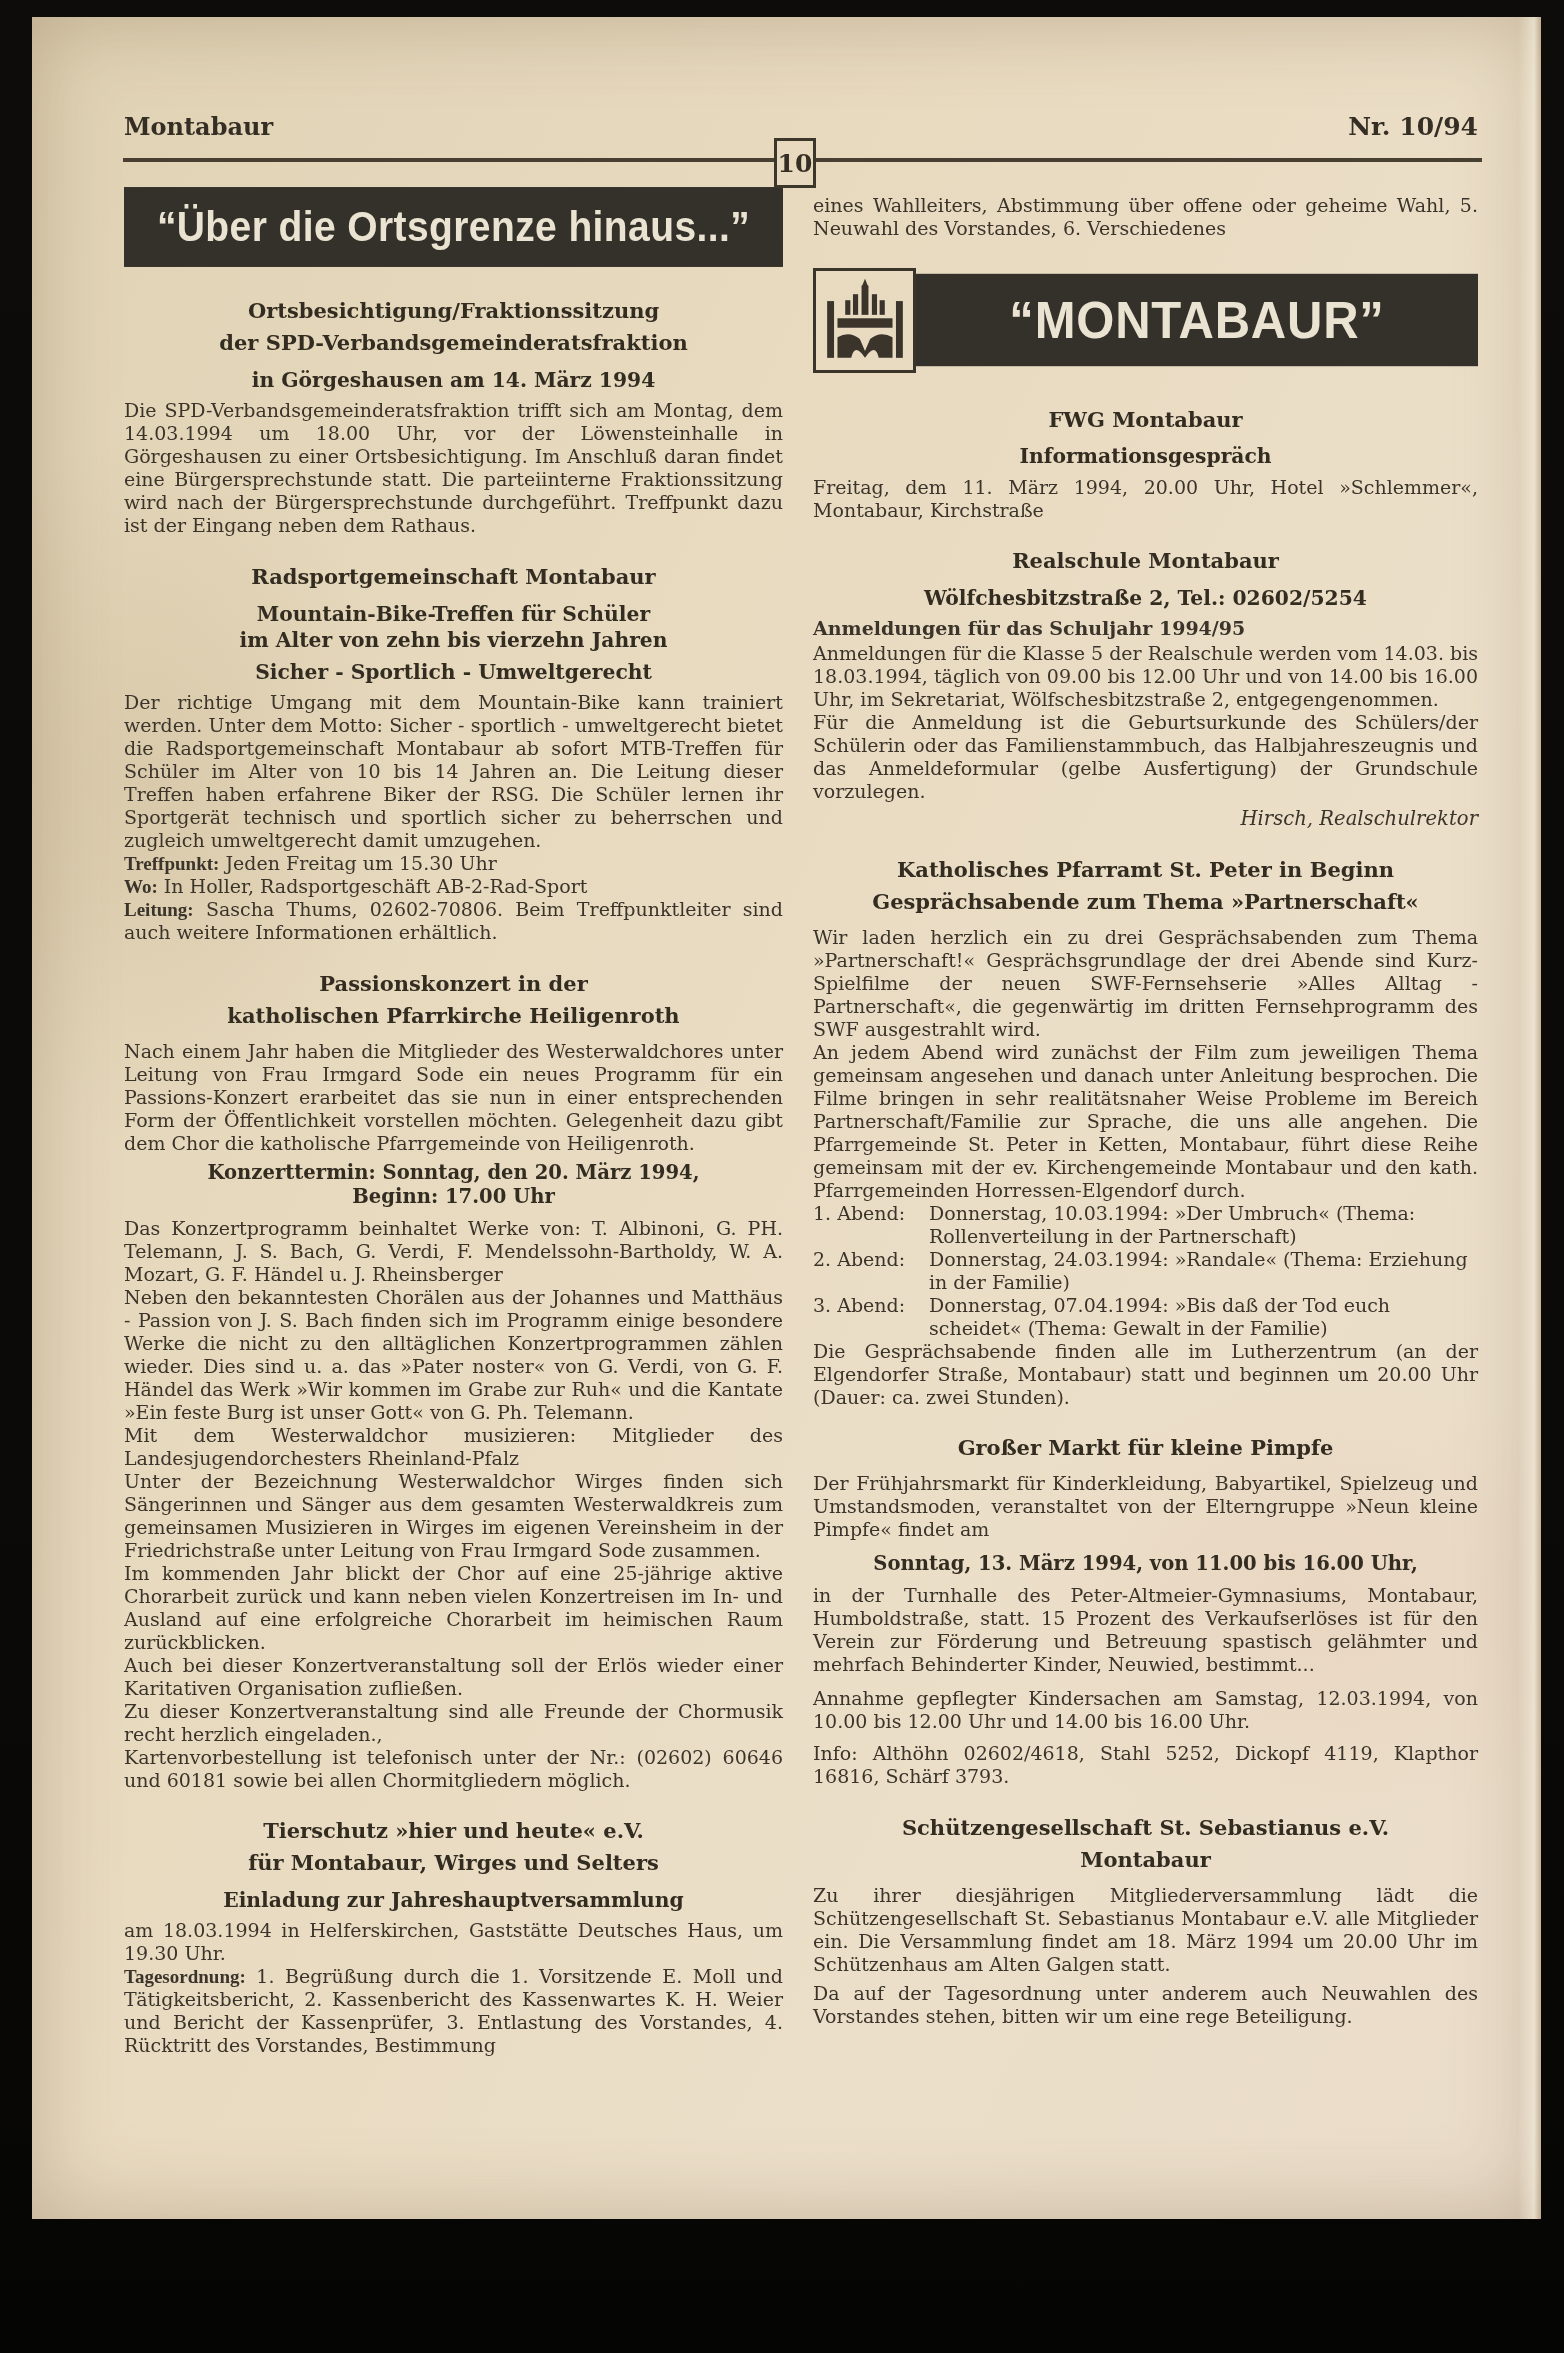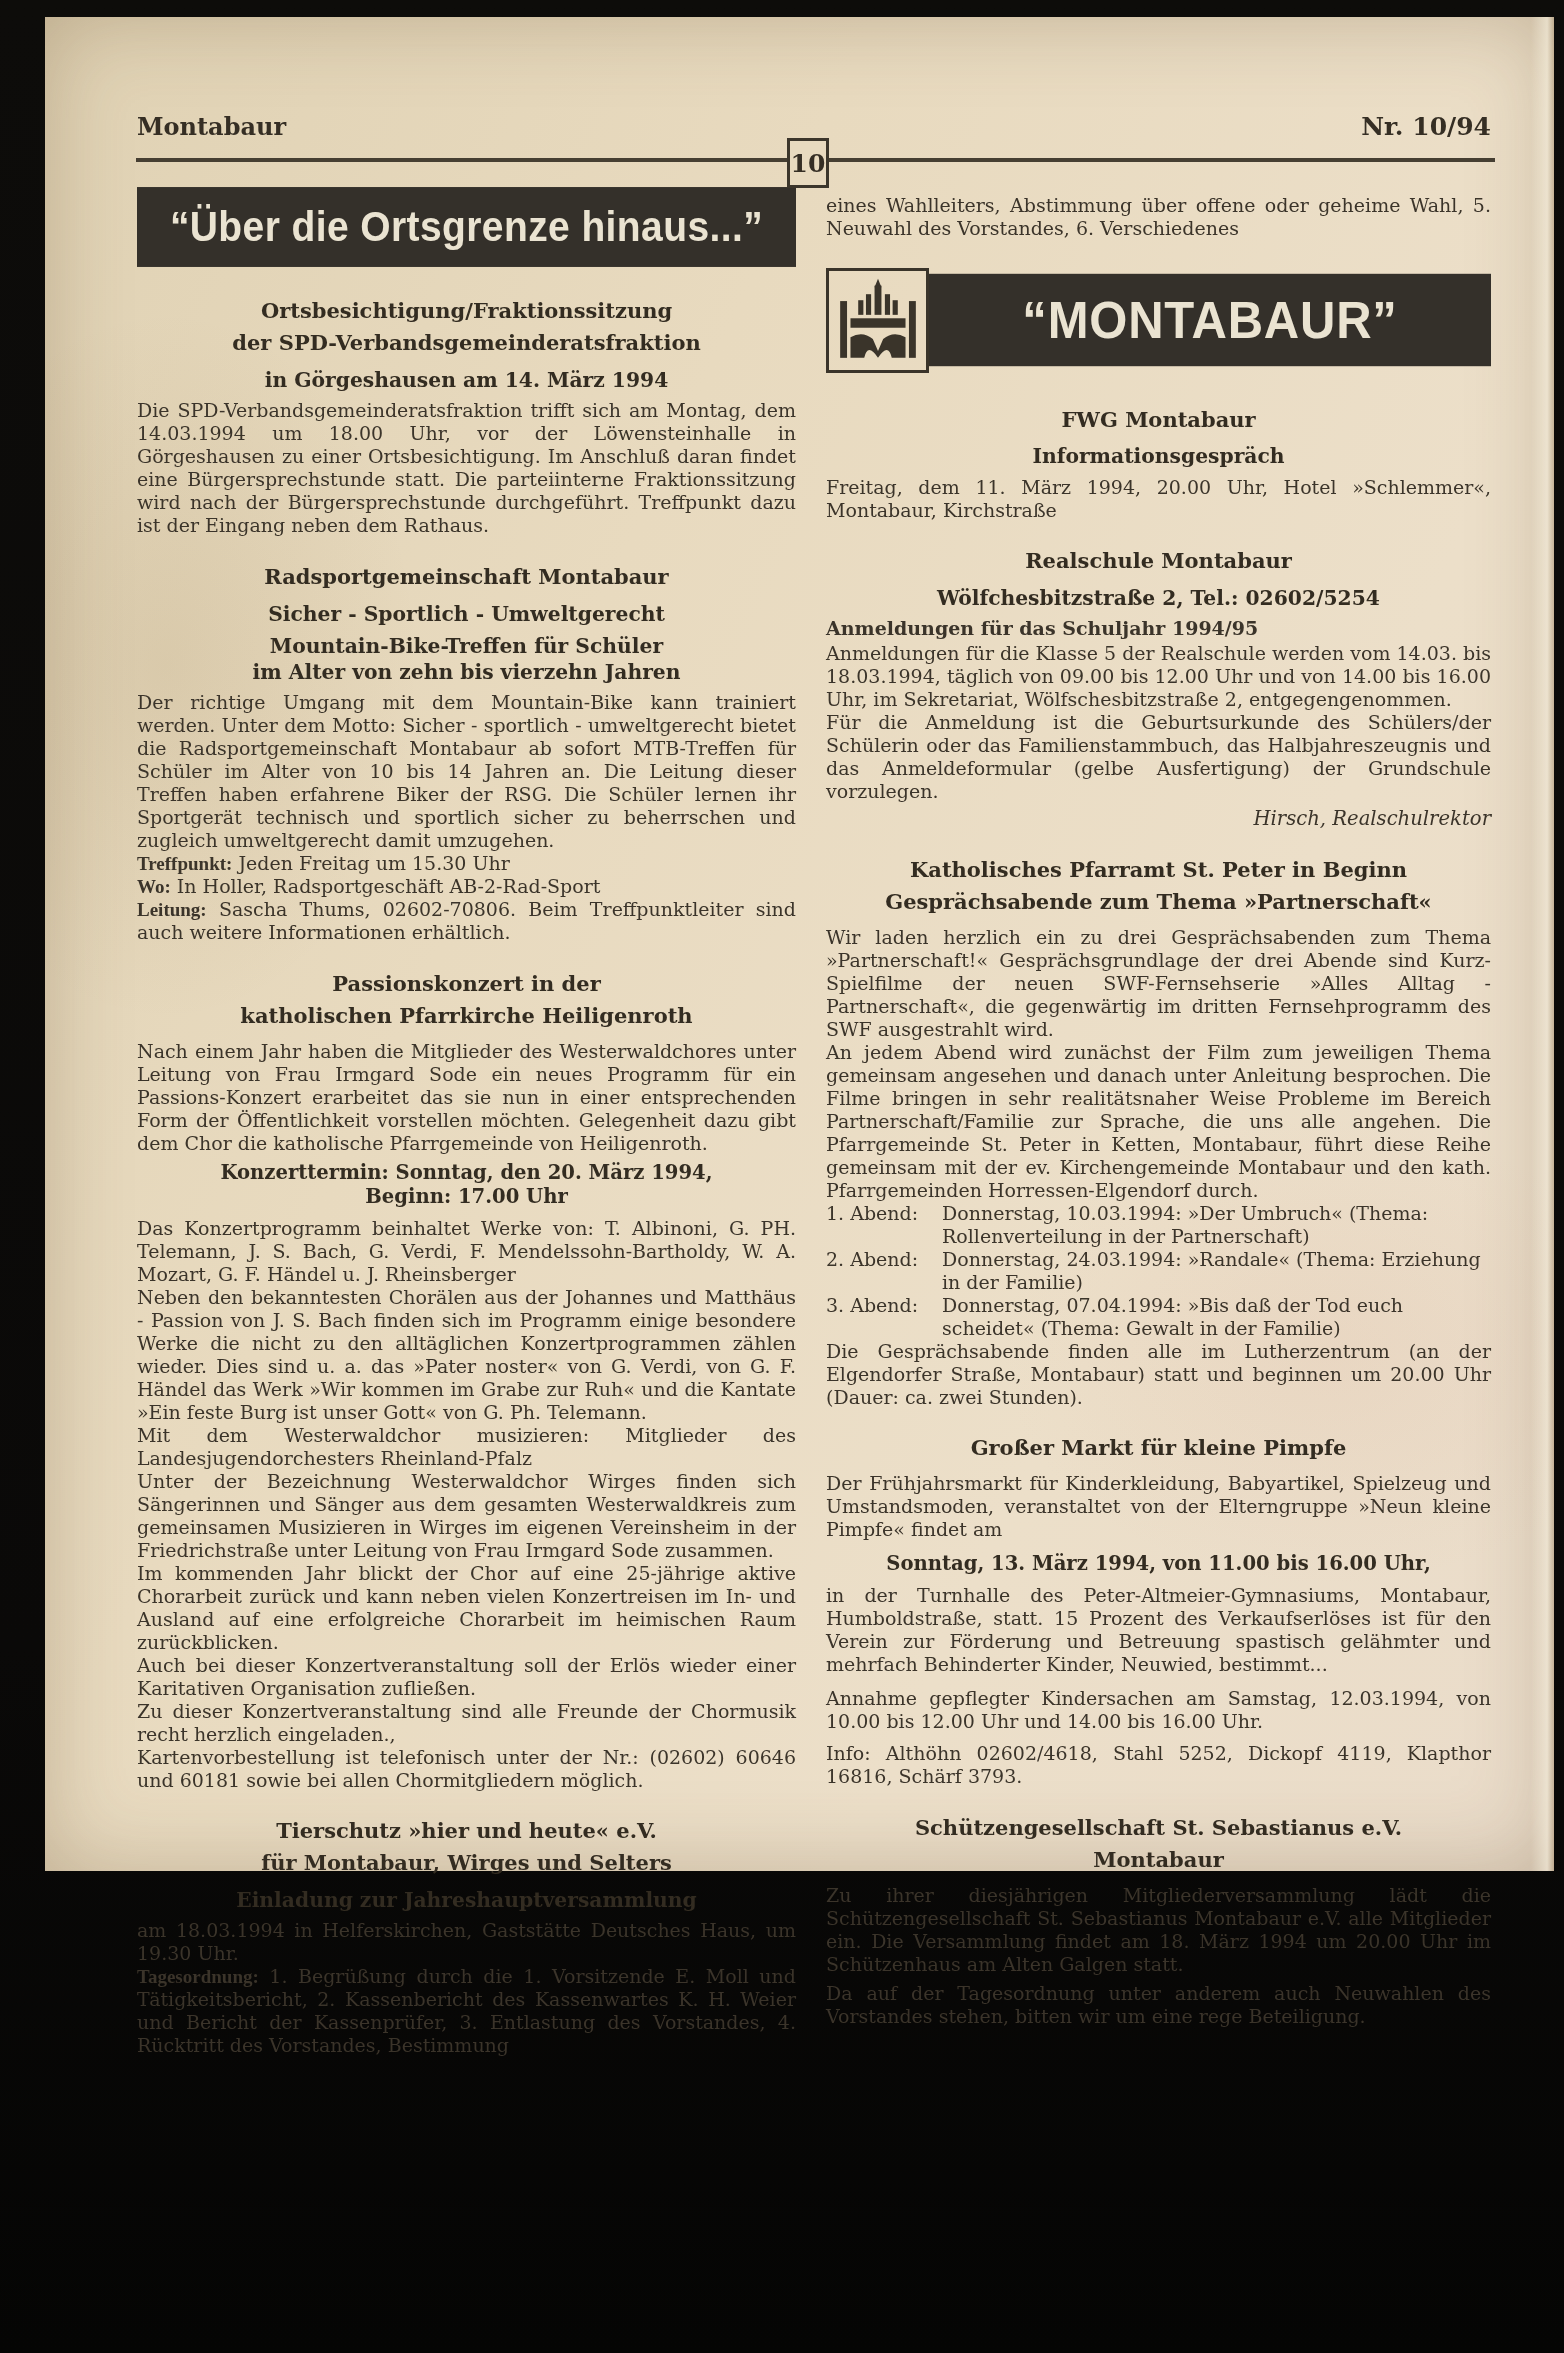--- a/index.html
+++ b/index.html
@@ -3,21 +3,21 @@
 <meta charset="utf-8">
 <style>
   html,body{margin:0;padding:0;}
   body{
     width:1565px;height:2354px;position:relative;overflow:hidden;
     background:#0b0a08;
     font-family:"DejaVu Serif", serif;
   }
   .stage{position:absolute;inset:0;background:linear-gradient(180deg,#0d0c0a 0%,#0a0908 70%,#050504 100%);}
   .paper{
-    position:absolute;left:45px;top:17px;width:1509px;height:1854px;
+    position:absolute;left:32px;top:17px;width:1509px;height:2202px;
     background:
       radial-gradient(ellipse 548px 391px at 85% 72%, rgba(214,160,138,.12), transparent 60%),
       radial-gradient(ellipse 391px 548px at 8% 35%, rgba(120,90,40,.10), transparent 65%),
       linear-gradient(115deg,#e0d2b4 0%,#e8dabf 35%,#ecdfc9 70%,#eadcca 100%);
     box-shadow: inset 0 0 86px rgba(95,70,35,.28);
   }
   .paper::after{
     content:"";position:absolute;right:0;top:0;width:23.5px;height:100%;
     background:linear-gradient(90deg,transparent,rgba(255,250,233,.5) 70%,rgba(140,110,70,.25));
   }
@@ -80,22 +80,22 @@
       <div class="banner-left">“Über die Ortsgrenze hinaus...”</div>
 
       <section class="article">
         <h2 class="h-main"><span>Ortsbesichtigung/Fraktionssitzung</span><br><span>der SPD-Verbandsgemeinderatsfraktion</span></h2>
         <p class="h-sub">in Görgeshausen am 14. März 1994</p>
         <p class="body-p">Die SPD-Verbandsgemeinderatsfraktion trifft sich am Montag, dem 14.03.1994 um 18.00 Uhr, vor der Löwensteinhalle in Görgeshausen zu einer Ortsbesichtigung. Im Anschluß daran findet eine Bürgersprechstunde statt. Die parteiinterne Fraktionssitzung wird nach der Bürgersprechstunde durchgeführt. Treffpunkt dazu ist der Eingang neben dem Rathaus.</p>
       </section>
 
       <section class="article">
         <h2 class="h-main">Radsportgemeinschaft Montabaur</h2>
+        <p class="h-sub"><span>Mountain-Bike-Treffen für Schüler</span><br><span>im Alter von zehn bis vierzehn Jahren</span></p>
         <p class="h-sub">Sicher - Sportlich - Umweltgerecht</p>
-        <p class="h-sub"><span>Mountain-Bike-Treffen für Schüler</span><br><span>im Alter von zehn bis vierzehn Jahren</span></p>
         <p class="body-p tight">Der richtige Umgang mit dem Mountain-Bike kann trainiert werden. Unter dem Motto: Sicher - sportlich - umweltgerecht bietet die Radsportgemeinschaft Montabaur ab sofort MTB-Treffen für Schüler im Alter von 10 bis 14 Jahren an. Die Leitung dieser Treffen haben erfahrene Biker der RSG. Die Schüler lernen ihr Sportgerät technisch und sportlich sicher zu beherrschen und zugleich umweltgerecht damit umzugehen.</p>
         <p class="body-p tight"><b class="lead">Treffpunkt:</b> <span>Jeden Freitag um 15.30 Uhr</span></p>
         <p class="body-p tight"><b class="lead">Wo:</b> <span>In Holler, Radsportgeschäft AB-2-Rad-Sport</span></p>
         <p class="body-p tight"><b class="lead">Leitung:</b> <span>Sascha Thums, 02602-70806. Beim Treffpunktleiter sind auch weitere Informationen erhältlich.</span></p>
       </section>
 
       <section class="article">
         <h2 class="h-main"><span>Passionskonzert in der</span><br><span>katholischen Pfarrkirche Heiligenroth</span></h2>
         <p class="body-p">Nach einem Jahr haben die Mitglieder des Westerwaldchores unter Leitung von Frau Irmgard Sode ein neues Programm für ein Passions-Konzert erarbeitet das sie nun in einer entsprechenden Form der Öffentlichkeit vorstellen möchten. Gelegenheit dazu gibt dem Chor die katholische Pfarrgemeinde von Heiligenroth.</p>
         <p class="center-bold"><span>Konzerttermin: Sonntag, den 20. März 1994,</span><br><span>Beginn: 17.00 Uhr</span></p>

